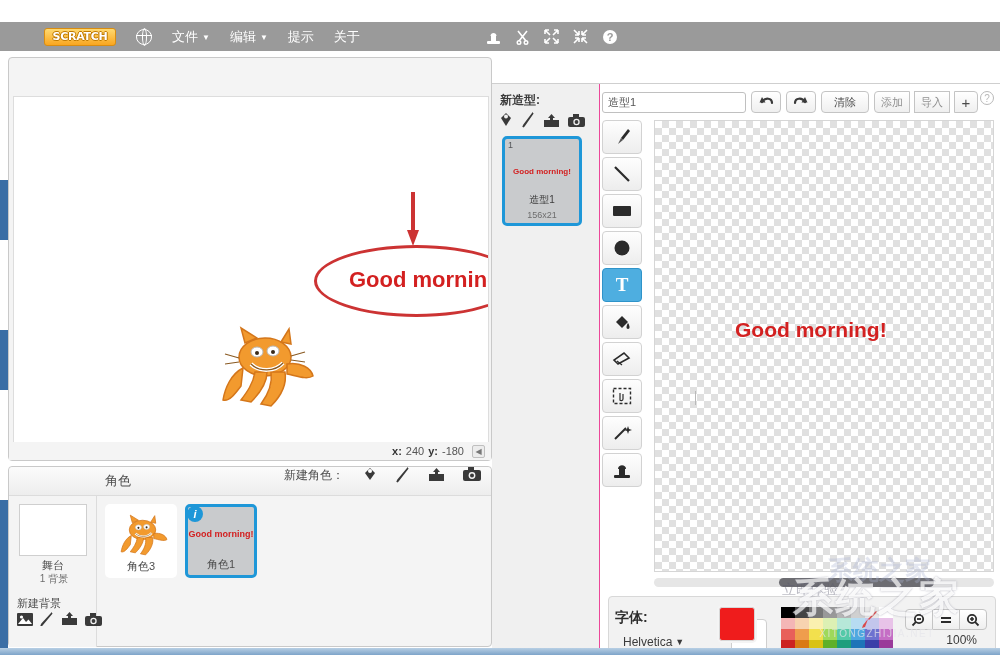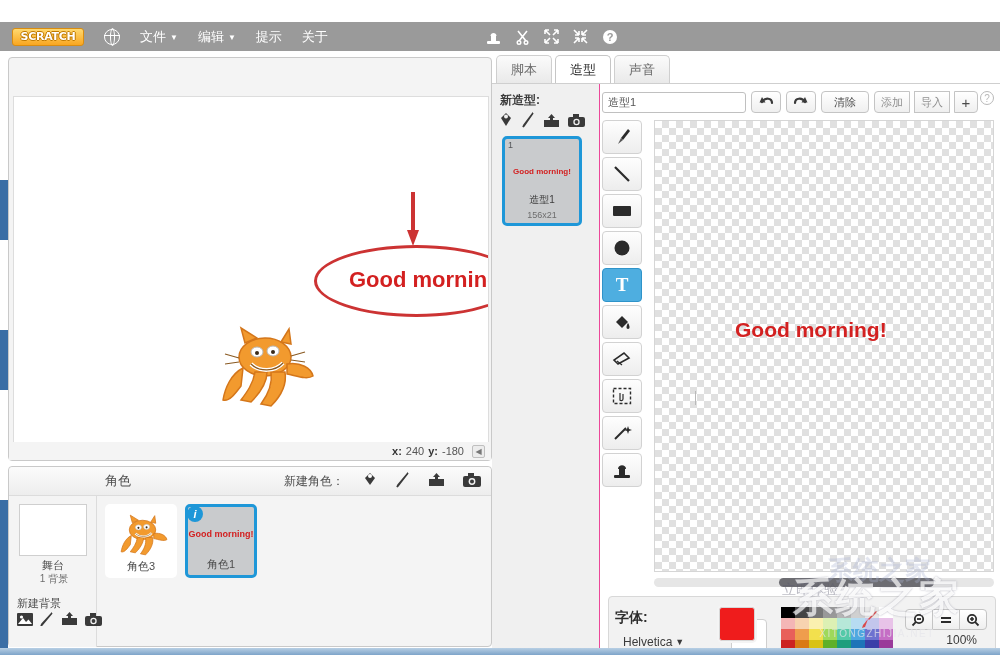--- a/index.html
+++ b/index.html
@@ -44,21 +44,21 @@
     position: absolute; left: 0; right: 0; top: 0; bottom: 0;
     display: flex; align-items: center; justify-content: center;
     font-size: 11px; color: #21374d; line-height: 1;
   }
   .tb-btn.close .glyph { color: #ffffff; font-size: 12px; font-weight: bold; }
 
   
   .menubar {
     position: absolute; left: 0; top: 22px; width: 1000px; height: 29px;
     background: #9a9a9a;
-    display: flex; align-items: center;
+    display: flex; align-items: center; padding-left: 32px;
   }
   .logo {
     margin-left: 12px; width: 72px; height: 18px; border-radius: 3px;
     background: linear-gradient(to bottom,#ffd970,#f9a620);
     border: 1px solid #d98d11;
     display: flex; align-items: center; justify-content: center;
     font-size: 11px; font-weight: bold; color: #ffffff;
     text-shadow: 0 1px 0 #c07a00, 1px 0 0 #c07a00, -1px 0 0 #c07a00, 0 -1px 0 #c07a00;
     letter-spacing: -0.3px; font-family: "DejaVu Sans", sans-serif;
   }
@@ -159,21 +159,21 @@
   }
   .spritehead {
     position: absolute; left: 0; top: 0; width: 100%; height: 29px;
     background: linear-gradient(to bottom,#fbfbfb,#ededed);
     border-bottom: 1px solid #dcdcdc; border-radius: 4px 4px 0 0;
     display: flex; align-items: center;
   }
   .sp-title { margin-left: 96px; font-size: 13px; color: #4d4d4d; }
   .sp-new {
     position: absolute; right: 10px; top: 0; height: 29px;
-    display: flex; align-items: center; gap: 18px;
+    display: flex; align-items: flex-start; gap: 18px;
     font-size: 12px; color: #4d4d4d;
   }
   .stagecol {
     position: absolute; left: 0; top: 29px; width: 88px; height: 151px;
     border-right: 1px solid #dcdcdc; background: #f4f4f4;
   }
   .stage-thumb {
     position: absolute; left: 10px; top: 8px; width: 68px; height: 52px;
     background: #ffffff; border: 1px solid #cfcfcf;
   }
@@ -594,31 +594,20 @@
       <div class="spritecard selected">
         <span class="info-badge">i</span>
         <span class="sc-text">Good morning!</span>
         <span class="sc-name">角色1</span>
       </div>
     </div>
   </div>
 
   <div class="rightcol">
 
-    <div class="tabs">
-      <div class="tab">
-        <span>脚本</span>
-      </div>
-      <div class="tab active">
-        <span>造型</span>
-      </div>
-      <div class="tab">
-        <span>声音</span>
-      </div>
-    </div>
 
     <div class="editorbody">
 
       <div class="costumecol">
         <div class="nc-label">新造型:</div>
         <div class="nc-icons">
           <span>
             <svg width="16" height="16" viewBox="0 0 16 16">
                 <path d="M8 1 L13 6 L8 14 L3 6 Z" fill="#3a3a3a"></path>
                 <circle cx="8" cy="4.5" r="2" fill="#f0f0f0"></circle>

